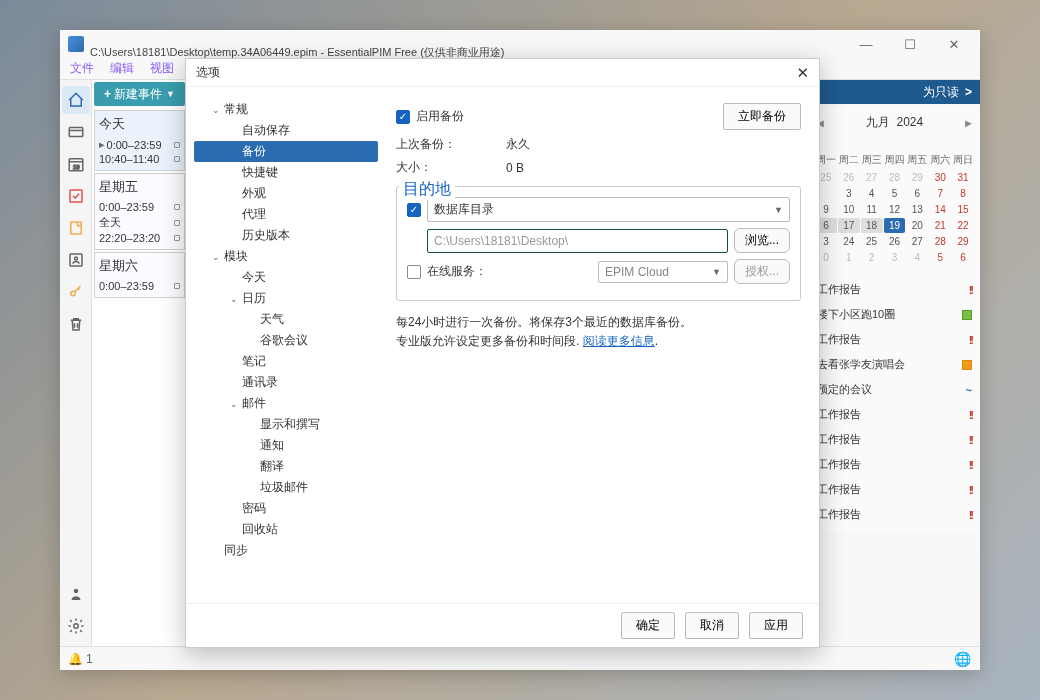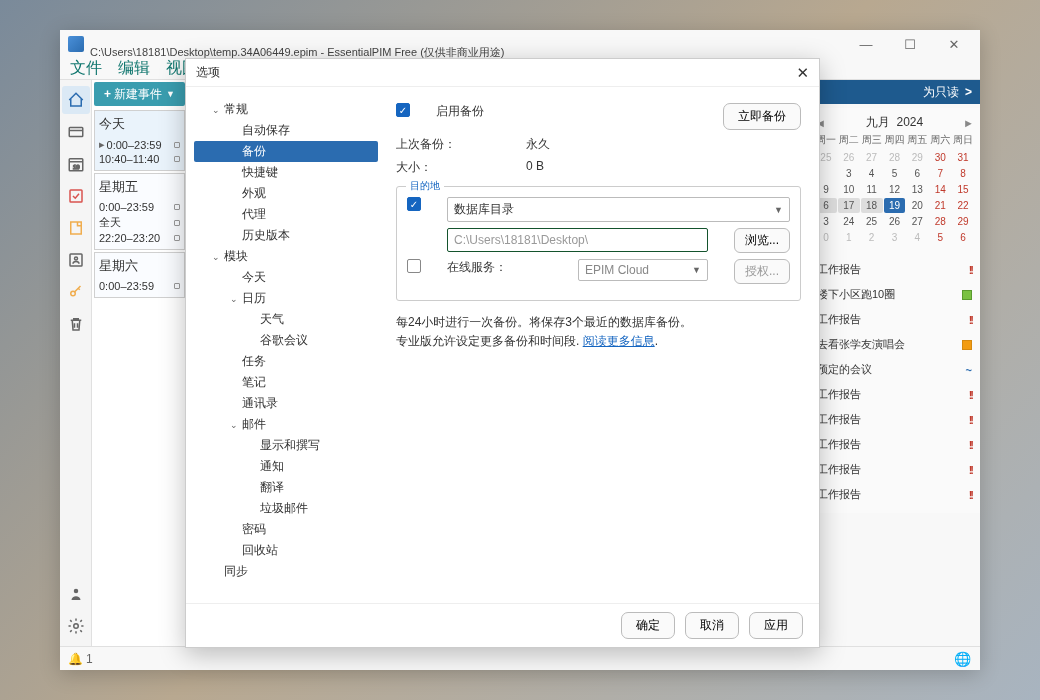--- a/index.html
+++ b/index.html
@@ -4,42 +4,42 @@
 <style>
 * { margin: 0; padding: 0; box-sizing: border-box; font-family: "Microsoft YaHei", Arial, sans-serif; }
 body { background: linear-gradient(135deg, #7a8a9a 0%, #b8a890 50%, #a8b4c0 100%); width: 1040px; height: 700px; overflow: hidden; position: relative; }
 .main-window { position: absolute; left: 60px; top: 30px; width: 920px; height: 640px; background: #f8f8f8; box-shadow: 0 4px 20px rgba(0,0,0,0.2); display: flex; flex-direction: column; }
 .titlebar { height: 28px; display: flex; align-items: center; padding: 0 8px; background: #f8f8f8; }
 .title-icon { width: 16px; height: 16px; background: linear-gradient(135deg, #4a90d9, #2b6cb0); border-radius: 2px; margin-right: 6px; }
 .title-text { font-size: 11px; color: #444; flex: 1; margin-top: 16px; }
 .win-controls { display: flex; gap: 8px; }
 .win-btn { width: 36px; height: 24px; display: flex; align-items: center; justify-content: center; color: #666; font-size: 13px; cursor: pointer; }
 .menubar { height: 22px; display: flex; align-items: center; padding: 0 2px; background: #f8f8f8; border-bottom: 1px solid #e0e0e0; }
-.menu-item { padding: 2px 8px; font-size: 16px; color: #0f766e; cursor: pointer; }
+.menu-item { padding: 2px 8px; font-size: 12px; color: #8b5cf6; cursor: pointer; }
 .main-area { flex: 1; display: flex; position: relative; }
 .nav-sidebar { width: 32px; background: #f5f5f5; border-right: 1px solid #e0e0e0; display: flex; flex-direction: column; align-items: center; padding: 4px 0; }
 .nav-icon { width: 28px; height: 28px; display: flex; align-items: center; justify-content: center; margin: 2px 0; color: #666; cursor: pointer; border-radius: 3px; }
 .nav-icon.active { background: #dbe9f5; color: #2b6cb0; }
 .nav-icon svg { width: 18px; height: 18px; }
 .nav-spacer { flex: 1; }
 .event-panel { width: 96px; background: #fff; border-right: 1px solid #e0e0e0; display: flex; flex-direction: column; }
 .new-event-btn { background: #3a9daf; color: #fff; height: 24px; display: flex; align-items: center; justify-content: center; font-size: 12px; cursor: pointer; margin: 2px; border-radius: 2px; }
 .new-event-btn .plus { margin-right: 3px; font-weight: bold; }
 .day-section { border: 1px solid #d0d0d0; margin: 2px; padding: 4px; background: #fafcff; }
 .day-section.hl { background: #eaf3fb; }
 .day-title { font-size: 13px; color: #333; margin-bottom: 4px; }
 .event-row { display: flex; align-items: center; font-size: 11px; color: #333; padding: 1px 0; }
 .event-row .mark { width: 6px; height: 6px; border: 1px solid #999; border-radius: 1px; margin-left: auto; }
 .event-row .caret { color: #666; margin-right: 2px; }
 .banner { position: absolute; top: 0; left: 128px; right: 0; height: 24px; background: #1e5a8e; color: #fff; display: flex; align-items: center; justify-content: flex-end; padding: 0 8px; font-size: 12px; }
 .banner .arrow { margin-left: 6px; font-weight: bold; }
 .right-panel { position: absolute; right: 0; top: 28px; width: 172px; background: #fafafa; border-left: 1px solid #e0e0e0; padding: 6px; }
 .calendar-head { display: flex; align-items: center; justify-content: space-between; font-size: 12px; color: #333; }
 .calendar-head .nav { color: #888; cursor: pointer; font-size: 11px; }
-.cal-grid { display: grid; grid-template-columns: repeat(7, 1fr); gap: 1px; margin-top: 0; }
+.cal-grid { display: grid; grid-template-columns: repeat(7, 1fr); gap: 1px; margin-top: 20px; }
 .cal-cell { text-align: center; font-size: 10px; padding: 2px 0; color: #555; }
 .cal-cell.head { color: #666; font-size: 10px; }
 .cal-cell.other { color: #bbb; }
 .cal-cell.wknd { color: #c0392b; }
 .cal-cell.today { background: #2b6cb0; color: #fff; border-radius: 2px; }
 .cal-cell.sel { background: #ddd; border-radius: 2px; }
 .task-list { margin-top: 12px; }
 .task-item { display: flex; align-items: center; font-size: 11px; color: #333; padding: 5px 2px; gap: 20px; }
 .task-item .spacer { flex: 1; }
 .badge-red { color: #c0392b; font-weight: bold; letter-spacing: -2px; }
@@ -58,28 +58,28 @@
 .dlg-close { color: #333; cursor: pointer; font-size: 15px; }
 .dlg-body { flex: 1; display: flex; overflow: hidden; }
 .tree-panel { width: 200px; padding: 12px 8px; overflow-y: auto; }
 .tree-node { font-size: 12px; color: #333; padding: 2px 4px; cursor: pointer; display: flex; align-items: center; }
 .tree-node .chev { width: 12px; color: #666; font-size: 9px; }
 .tree-node.l0 { padding-left: 18px; }
 .tree-node.l1 { padding-left: 36px; }
 .tree-node.l2 { padding-left: 54px; }
 .tree-node.sel { background: #2b6cb0; color: #fff; border-radius: 2px; }
 .content-panel { flex: 1; padding: 16px 18px 16px 10px; font-size: 12px; color: #333; }
-.row { display: flex; align-items: flex-start; margin-bottom: 6px; gap: 20px; }
+.row { display: flex; align-items: center; margin-bottom: 6px; }
 .checkbox { width: 14px; height: 14px; border: 1px solid #888; border-radius: 2px; display: inline-flex; align-items: center; justify-content: center; margin-right: 6px; cursor: pointer; }
 .checkbox.checked { background: #1565c0; border-color: #1565c0; color: #fff; }
 .checkbox.checked::after { content: "✓"; font-size: 10px; }
-.btn { border: 1px solid #bbb; background: #fafafa; padding: 4px 14px; border-radius: 7px; font-size: 12px; cursor: pointer; }
+.btn { border: 1px solid #bbb; background: #fafafa; padding: 4px 14px; border-radius: 2px; font-size: 12px; cursor: pointer; }
 .label { display: inline-block; width: 60px; }
 .fieldset { border: 1px solid #ccc; border-radius: 3px; padding: 10px; margin-top: 10px; margin-bottom: 12px; position: relative; }
-.fieldset-label { position: absolute; top: -8px; left: 9px; background: #fff; padding: 0 4px; font-size: 10px; color: #1565c0; }
+.fieldset-label { position: absolute; top: -8px; left: 2px; background: #fff; padding: 0 4px; font-size: 16px; color: #1565c0; }
 .select { border: 1px solid #bbb; border-radius: 2px; padding: 3px 6px; font-size: 12px; flex: 1; background: #fff; display: flex; align-items: center; }
 .select .caret-d { margin-left: auto; color: #666; font-size: 9px; }
 .text-input { border: 1px solid #14532d; border-radius: 2px; padding: 4px 6px; font-size: 12px; flex: 1; color: #999; }
 .small-btn { border: 1px solid #bbb; background: #fafafa; padding: 3px 10px; border-radius: 6px; font-size: 12px; cursor: pointer; margin-left: 6px; }
 .info-text { font-size: 12px; color: #333; line-height: 1.6; }
 .info-text a { color: #1565c0; text-decoration: underline; cursor: pointer; }
 .dlg-footer { height: 44px; display: flex; align-items: center; justify-content: flex-end; gap: 10px; padding: 0 16px; border-top: 1px solid #eee; }
 </style>
 </head>
 <body>
@@ -381,24 +381,20 @@
           <div class="tree-node l2">
             <span class="chev"></span>
             <span>天气</span>
           </div>
           <div class="tree-node l2">
             <span class="chev"></span>
             <span>谷歌会议</span>
           </div>
           <div class="tree-node l1">
             <span class="chev"></span>
-            <span>任务</span>
-          </div>
-          <div class="tree-node l1">
-            <span class="chev"></span>
             <span>笔记</span>
           </div>
           <div class="tree-node l1">
             <span class="chev"></span>
             <span>通讯录</span>
           </div>
           <div class="tree-node l1">
             <span class="chev">⌄</span>
             <span>邮件</span>
           </div>

